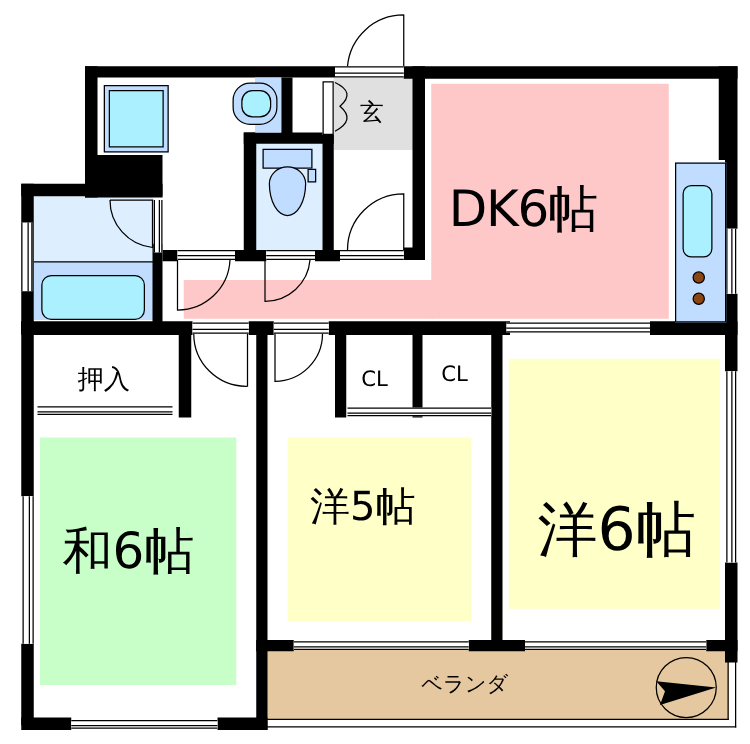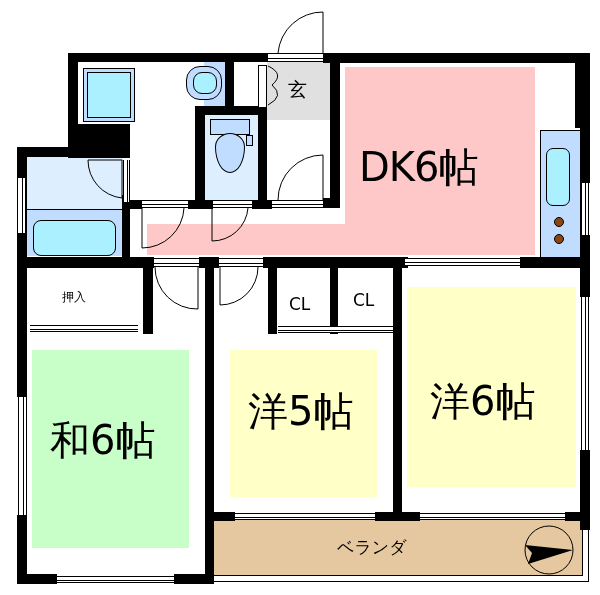--- a/index.html
+++ b/index.html
@@ -150,19 +150,19 @@
   </g>
 
   <g>
     <circle cx="549" cy="550" r="24" fill="none" stroke="#000" stroke-width="1"></circle>
     <polygon points="525,545 573,550 528,564 532,553" fill="#000"></polygon>
   </g>
 </svg>
 
 <div class="room-label" style="left:288px;top:77px;font-size:19px;">玄</div>
 <div class="room-label" style="left:359px;top:140px;font-size:40px;letter-spacing:-1px;">DK6帖</div>
-<div class="room-label" style="left:62px;top:289px;font-size:12px;">押入</div>
+<div class="room-label" style="left:62px;top:289px;font-size:21px;">押入</div>
 <div class="room-label" style="left:289px;top:294px;font-size:17px;">CL</div>
 <div class="room-label" style="left:353px;top:290px;font-size:17px;">CL</div>
 <div class="room-label" style="left:50px;top:413px;font-size:40px;">和6帖</div>
-<div class="room-label" style="left:248px;top:384px;font-size:40px;">洋5帖</div>
-<div class="room-label" style="left:430px;top:374px;font-size:40px;">洋6帖</div>
+<div class="room-label" style="left:248px;top:384px;font-size:32px;">洋5帖</div>
+<div class="room-label" style="left:430px;top:392px;font-size:48px;">洋6帖</div>
 <div class="room-label" style="left:337px;top:536px;font-size:17px;">ベランダ</div>
 
 </body></html>

